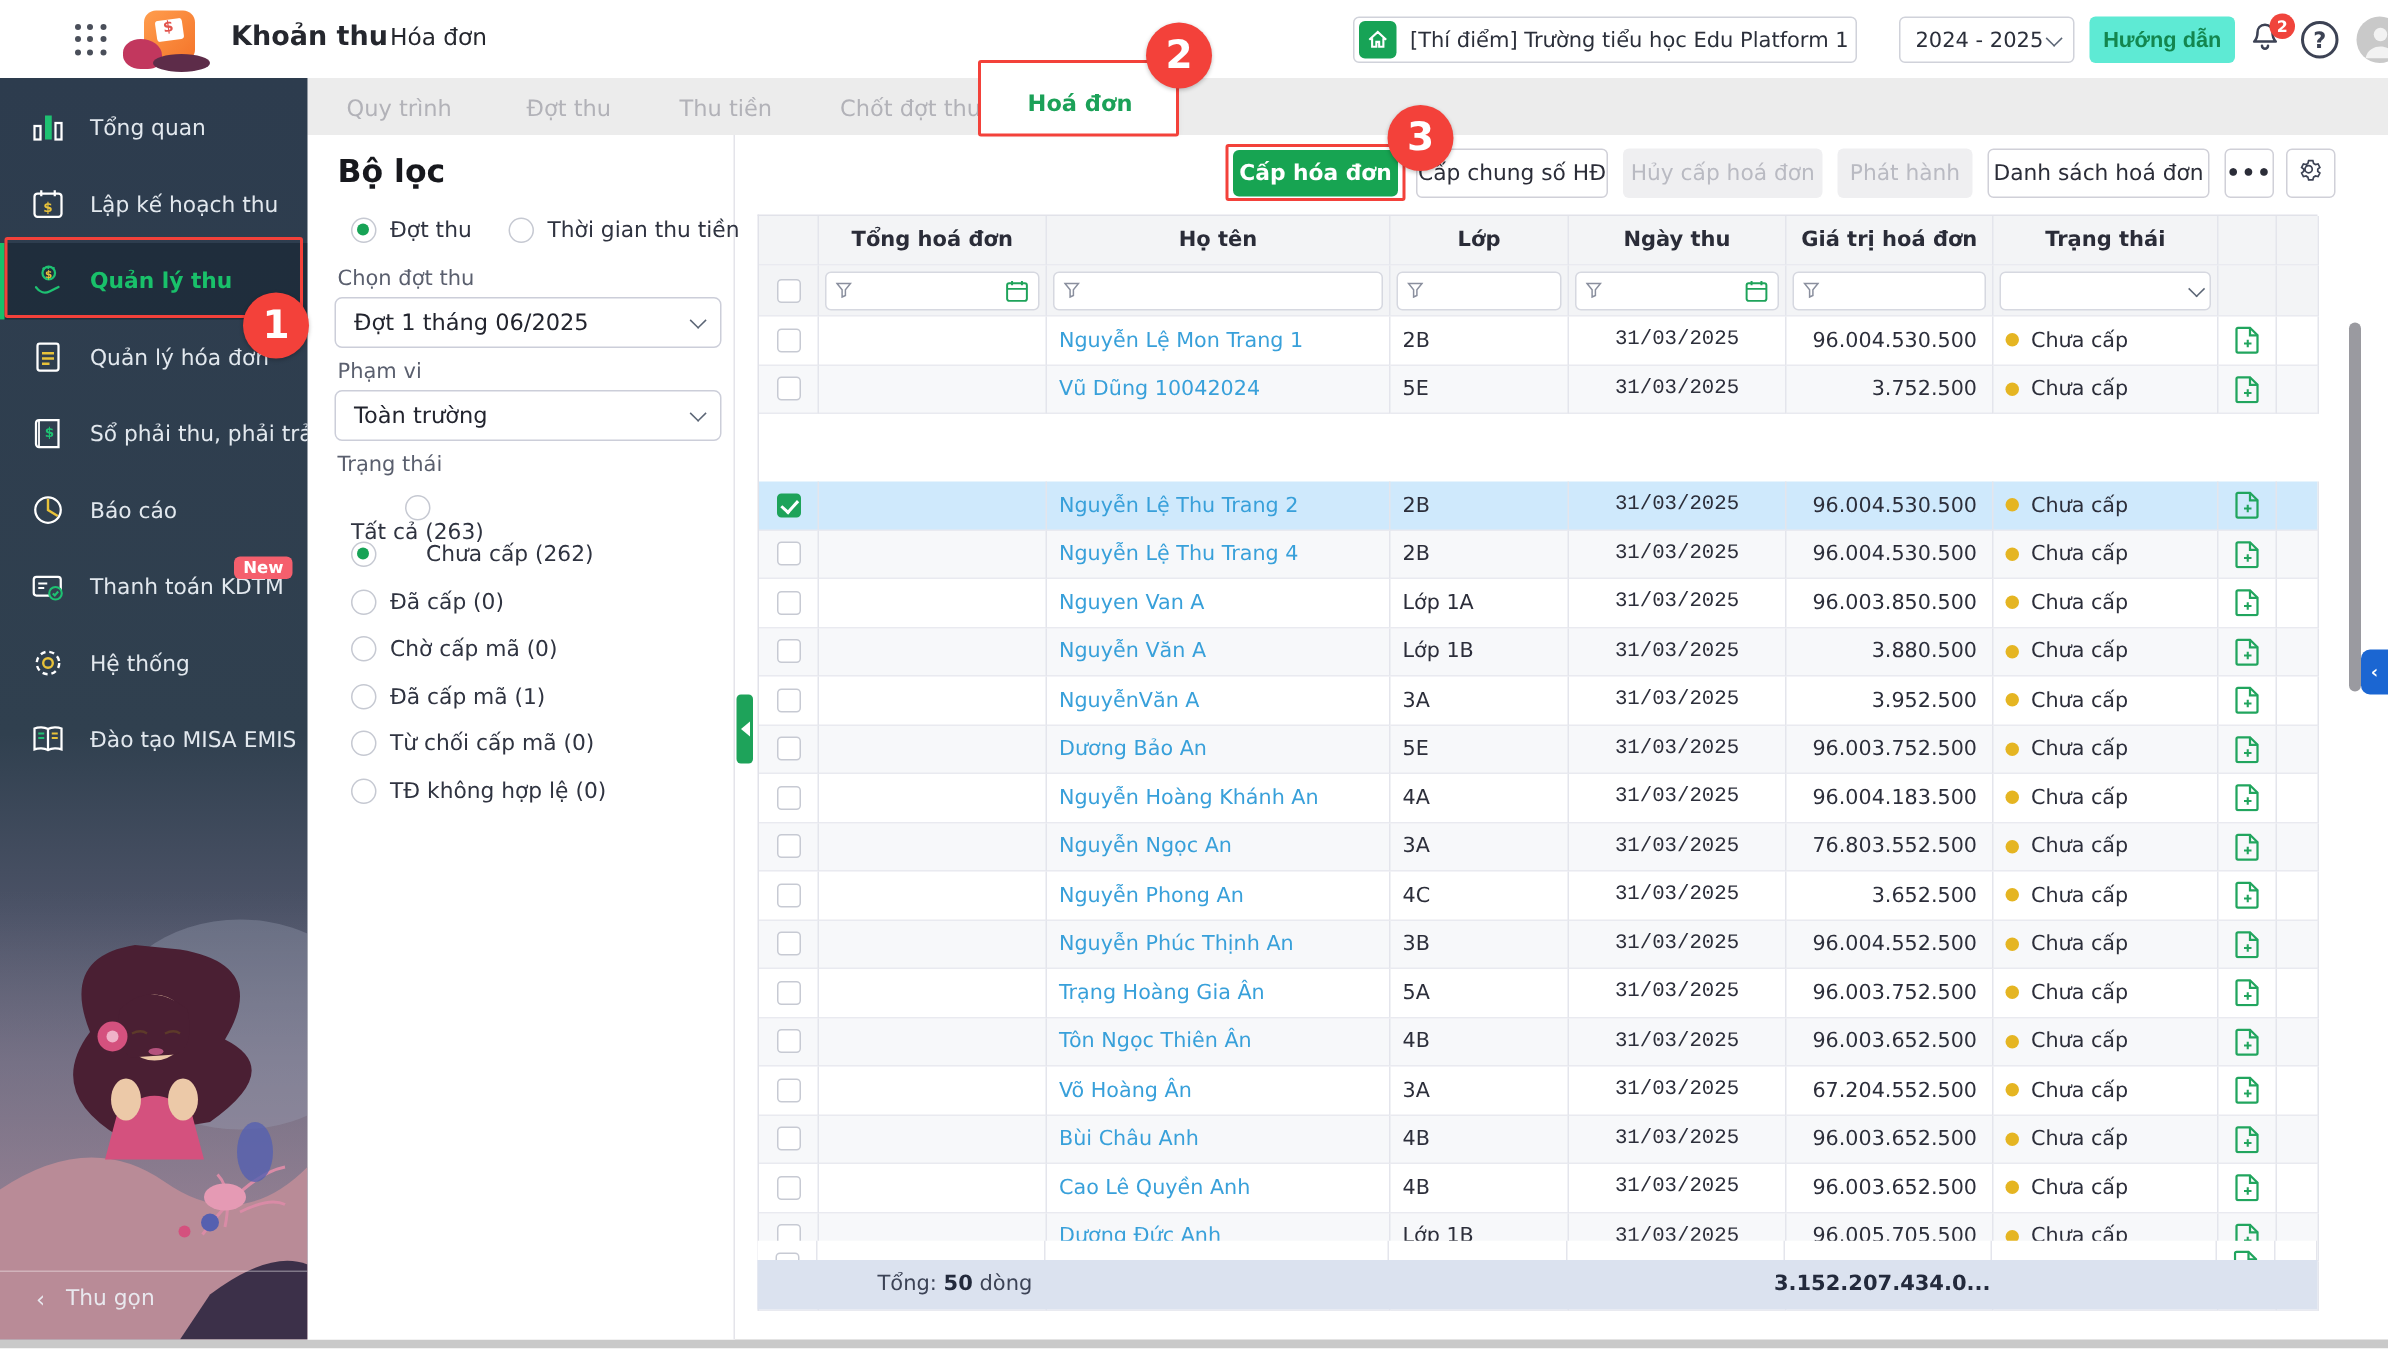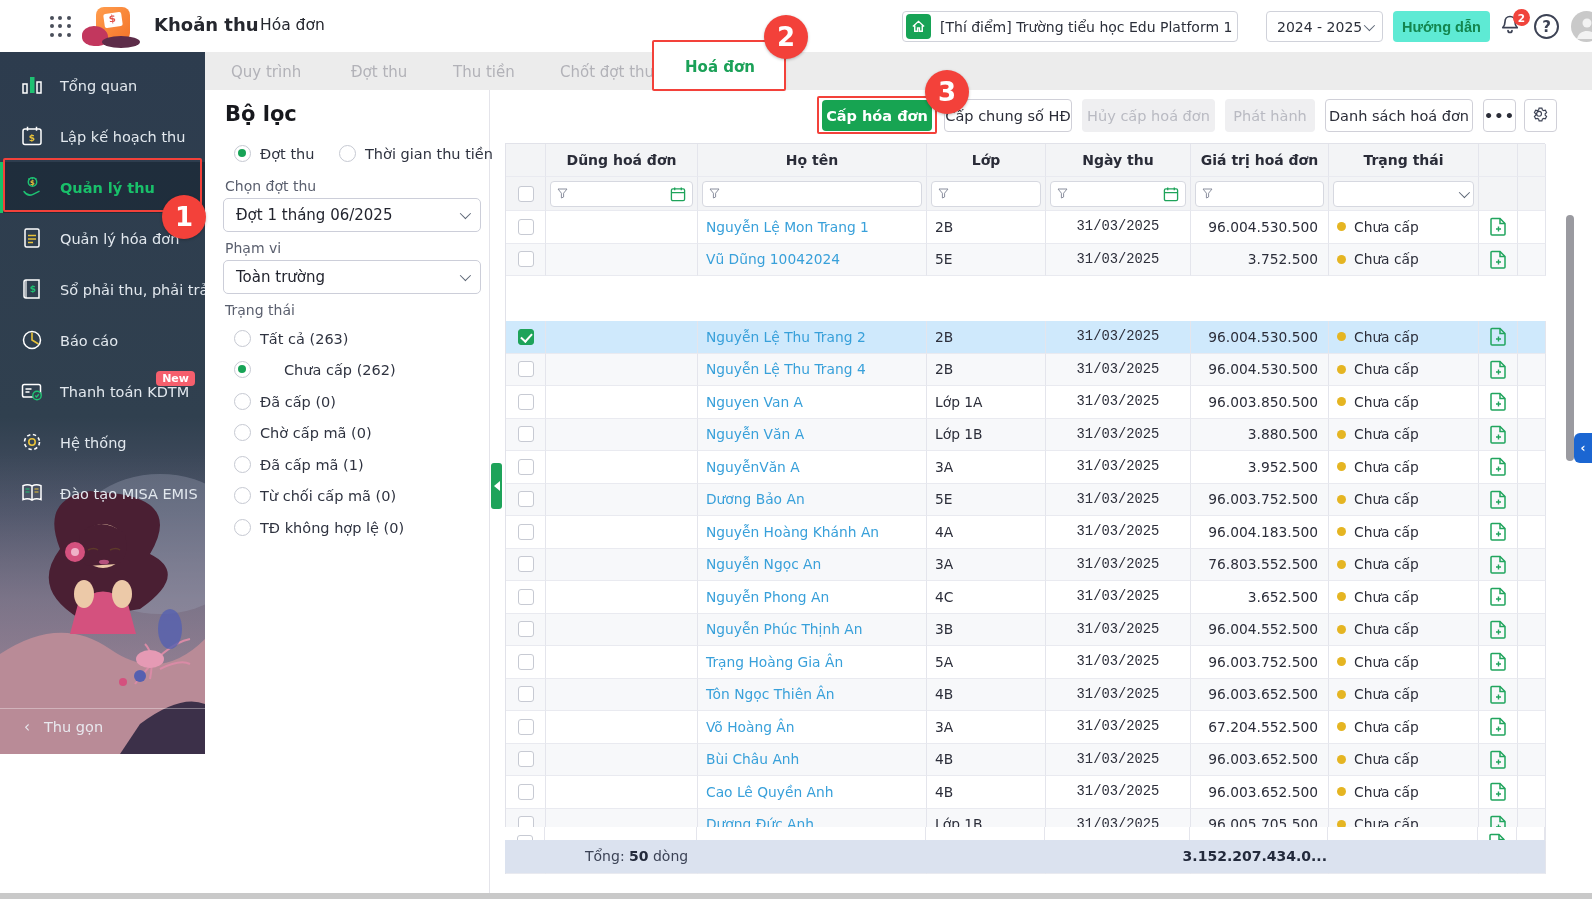--- a/index.html
+++ b/index.html
@@ -41,41 +41,41 @@
   #bell-badge { position:absolute; left:15px; top:-4px; min-width:17px; height:17px; border-radius:9px;
     background:#f0443c; color:#fff; font-size:10.5px; font-weight:bold; display:flex;
     align-items:center; justify-content:center; padding:0 4px; }
   #help { left:1502px; top:14px; width:25px; height:25px; border:2px solid #3c4254; border-radius:50%;
     color:#3c4254; font-size:15px; font-weight:bold; display:flex; align-items:center; justify-content:center; cursor:pointer; }
   #avatar { left:1539px; top:11px; width:31px; height:31px; border-radius:50%; background:#c9c9c9;
     overflow:hidden; cursor:pointer; }
   #avatar svg { margin:4px 0 0 4px; }
 
   
-  #sidebar { left:0; top:52px; width:205px; height:702px; z-index:4;
+  #sidebar { left:0; top:52px; width:205px; height:841px; z-index:4;
     background:linear-gradient(180deg,#2d3c4e 0%,#30404f 52%,#4b5266 66%,#6f6c80 78%,#96808f 100%); overflow:hidden; }
   #side-illus { position:absolute; left:0; bottom:0; width:205px; height:300px; }
   .side-item { position:relative; height:51px; display:flex; align-items:center; padding-left:20px; cursor:pointer; }
   .side-item .ico { width:26px; height:26px; margin-right:14px; flex:0 0 26px; }
   .side-item .lbl { font-size:14.5px; color:#e2e8ee; white-space:nowrap; }
   .side-item.active { background:rgba(13,24,36,.42); border-left:3px solid #19c06a; padding-left:17px; }
   .side-item.active .lbl { color:#19c06a; font-weight:bold; }
   .side-badge { position:absolute; right:10px; top:5px; background:#f55f6d; color:#fff; font-size:11px;
     font-weight:bold; border-radius:4px; padding:1px 6px; }
   #side-items { position:absolute; left:0; top:8px; width:205px; }
   #collapse { position:absolute; left:0; bottom:10px; width:205px; height:36px; display:flex;
     align-items:center; padding-left:24px; cursor:pointer; color:#e8e8ee; font-size:14.5px;
     border-top:1px solid rgba(255,255,255,.35); }
   #collapse .arr { margin-right:14px; font-size:15px; }
 
   
   #tabbar { left:205px; top:52px; width:1387px; height:38px; background:#ececec; z-index:3; }
   .tab { position:absolute; top:11px; font-size:15px; color:#b2b2b8; cursor:pointer; white-space:nowrap; }
   #tab-active { position:absolute; left:654px; top:-10px; width:132px; height:48px; background:#fff;
-    border-top:2px solid #1d4ed8; display:flex; align-items:center; justify-content:center;
+    border-top:5px solid #1d4ed8; display:flex; align-items:center; justify-content:center;
     font-size:15px; color:#1ba158; font-weight:bold; cursor:pointer; box-shadow:0 0 4px rgba(0,0,0,.06); }
 
   
   #filter-panel { left:205px; top:90px; width:285px; height:803px; background:#fff;
     border-right:1px solid #e4e4ea; z-index:2; }
   #filter-title { left:20px; top:12px; font-size:21px; font-weight:bold; color:#17181d; }
   .flabel { position:absolute; left:20px; font-size:14px; color:#5a5f6e; }
   .radio-row { position:absolute; display:flex; align-items:center; cursor:pointer; }
   .radio { width:17px; height:17px; border:1.5px solid #c6c9d2; border-radius:50%; position:relative; background:#fff; flex:0 0 17px;}
   .radio.on::after { content:""; position:absolute; left:3px; top:3px; width:8px; height:8px;
@@ -340,21 +340,21 @@
       <span class="chev"></span>
     </div>
 
     <div class="flabel" style="top:150px">Phạm vi</div>
     <div class="sel" style="top:170px">
       <span>Toàn trường</span>
       <span class="chev"></span>
     </div>
 
     <div class="flabel" style="top:212px">Trạng thái</div>
-    <div class="radio-row" style="left:20px; top:240px;">
+    <div class="radio-row" style="left:20px; top:240px;flex-direction:column;">
       <span class="radio"></span>
       <span>Tất cả (263)</span>
     </div>
     <div class="radio-row" style="left:20px; top:271px;gap:24px;">
       <span class="radio on"></span>
       <span>Chưa cấp (262)</span>
     </div>
     <div class="radio-row" style="left:20px; top:303px;">
       <span class="radio"></span>
       <span>Đã cấp (0)</span>
@@ -389,21 +389,21 @@
   <button id="btn-more" class="tbtn plain abs" style="left:1483px; width:33px;">•••</button>
   <button class="tbtn plain abs" style="left:1524px; width:33px; padding:0;">
     <svg width="17" height="17" viewBox="0 0 24 24">
         <path d="M12 8.6a3.4 3.4 0 1 0 0 6.8 3.4 3.4 0 0 0 0-6.8zm8.6 3.4 2-1.6-1.7-3.4-2.5.6a7 7 0 0 0-1.7-1L16 4h-4l-.7 2.6a7 7 0 0 0-1.7 1l-2.5-.6-1.7 3.4 2 1.6v2l-2 1.6 1.7 3.4 2.5-.6a7 7 0 0 0 1.7 1L12 22h4l.7-2.6a7 7 0 0 0 1.7-1l2.5.6 1.7-3.4-2-1.6z" transform="translate(-2 -1)" fill="none" stroke="#3c4254" stroke-width="1.6"></path>
       </svg>
   </button>
 
   <div id="table" class="abs">
     <div class="hrow labels">
       <div class="hcell"></div>
-      <div class="hcell">Dũng hoá đơn</div>
+      <div class="hcell">Tổng hoá đơn</div>
       <div class="hcell">Họ tên</div>
       <div class="hcell">Lớp</div>
       <div class="hcell">Ngày thu</div>
       <div class="hcell">Giá trị hoá đơn</div>
       <div class="hcell">Trạng thái</div>
       <div class="hcell"></div>
       <div class="hcell"></div>
     </div>
     <div class="hrow filters">
       <div class="hcell" style="justify-content:center">

